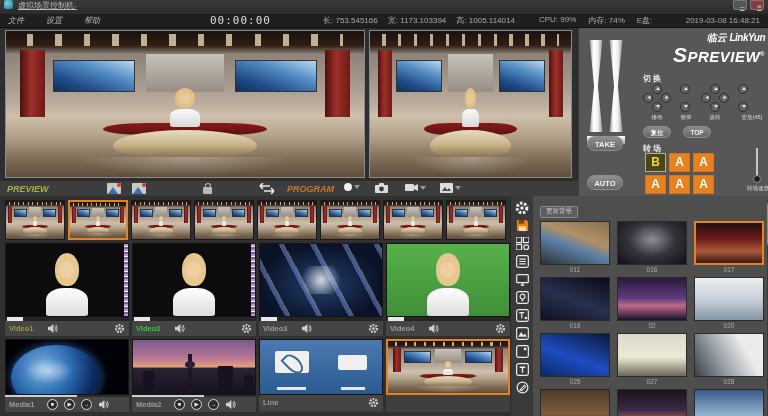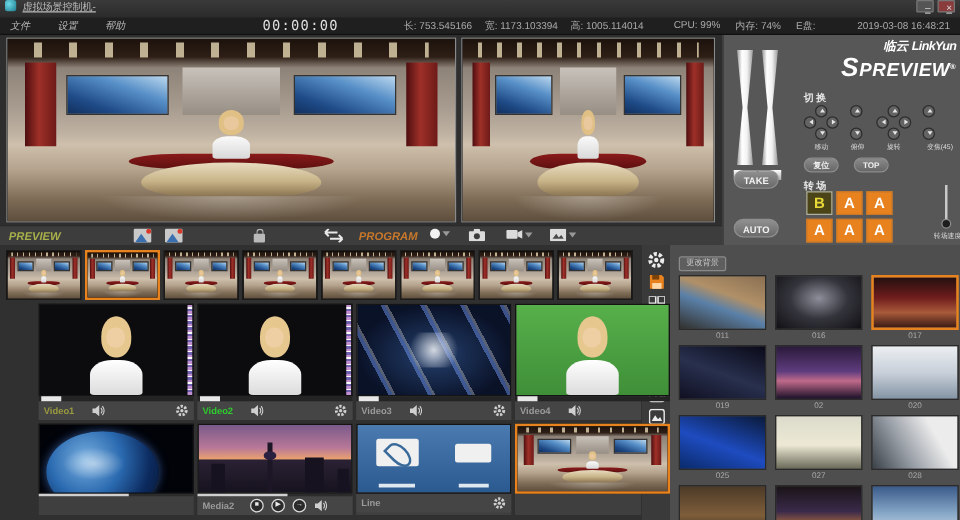--- a/index.html
+++ b/index.html
@@ -92,21 +92,21 @@
   .speed .trk{width:2px;height:32px;background:#c9c9c9;margin:0 auto;}
   .speed .knob{width:8px;height:8px;border-radius:50%;background:#1e1e1e;border:1px solid #8e8e8e;margin:-5px auto 0;}
   .speed .slbl{font-size:5.5px;color:#ddd;margin-top:2px;white-space:nowrap;}
 
   
   .bottom{display:flex;height:220px;background:#303030;}
   .left-col{width:513px;}
   .strip{display:flex;gap:3px;padding:4px 0 3px 5px;height:47px;}
   .strip-item{position:relative;width:60px;height:40px;border:1px solid #1c1c1c;overflow:hidden;background:#000;cursor:default;}
   .strip-item.sel{border:2px solid var(--accent_orange,#e8821e);}
-  .grid{padding-left:5px;margin-left:26px;}
+  .grid{padding-left:5px;}
   .grow{display:flex;gap:3px;margin-bottom:3px;}
   .scard{width:124px;background:#3f3f3f;}
   .sthumb{position:relative;width:124px;height:74px;border:1px solid #141414;overflow:hidden;background:#0c0c0e;cursor:default;}
   .grow2 .sthumb{height:56px;}
   .sthumb.sel{border:2px solid var(--accent_orange,#e8821e);}
   .vslider{height:4px;background:#242424;position:relative;}
   .vslider i{position:absolute;left:2px;top:0;width:16px;height:4px;background:#e8e8e8;}
   .sfoot{height:15px;display:flex;align-items:center;gap:6px;padding:0 4px;font-size:7.5px;color:#9a9a9a;background:#454545;}
   .sfoot .nm{width:32px;font-weight:bold;}
   .nm.olive{color:var(--olive_label,#9a9a40);}
@@ -613,20 +613,32 @@
         </div>
 
         <div class="grow grow2">
           <div class="scard">
             <div class="sthumb spacebg">
                 <div class="globe"></div>
               </div>
             <div class="prog">
                 <i></i>
               </div>
+            <div class="sfoot">
+              <span class="nm">Media1</span>
+              <button class="cbtn">■</button>
+              <button class="cbtn">▶</button>
+              <button class="cbtn">→</button>
+              <span>
+                  <svg width="11" height="9" viewBox="0 0 12 10">
+                    <path d="M1 3h2.5L7 0v10L3.5 7H1z" fill="#cfcfcf"></path>
+                    <path d="M8.5 2.5 Q10.5 5 8.5 7.5 M9.8 1 Q12.8 5 9.8 9" stroke="#cfcfcf" stroke-width="1" fill="none"></path>
+                  </svg>
+                </span>
+            </div>
           </div>
           <div class="scard">
             <div class="sthumb skybg">
                 <span class="bld b1"></span>
                 <span class="bld b2"></span>
                 <span class="bld b3"></span>
                 <span class="tower"></span>
               </div>
             <div class="prog">
                 <i></i>

